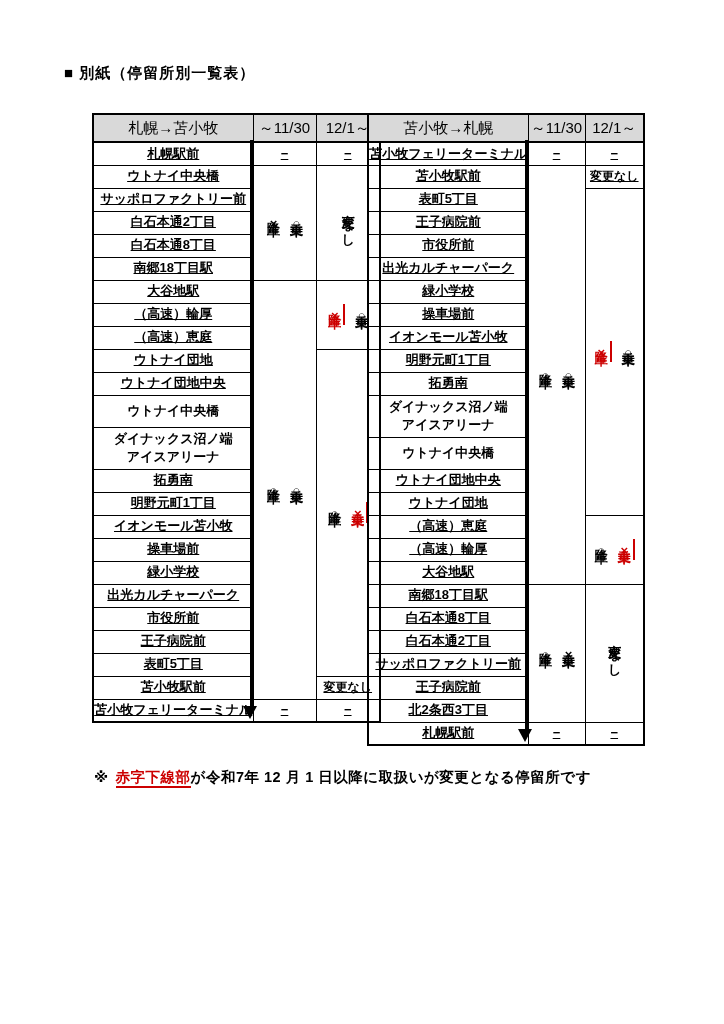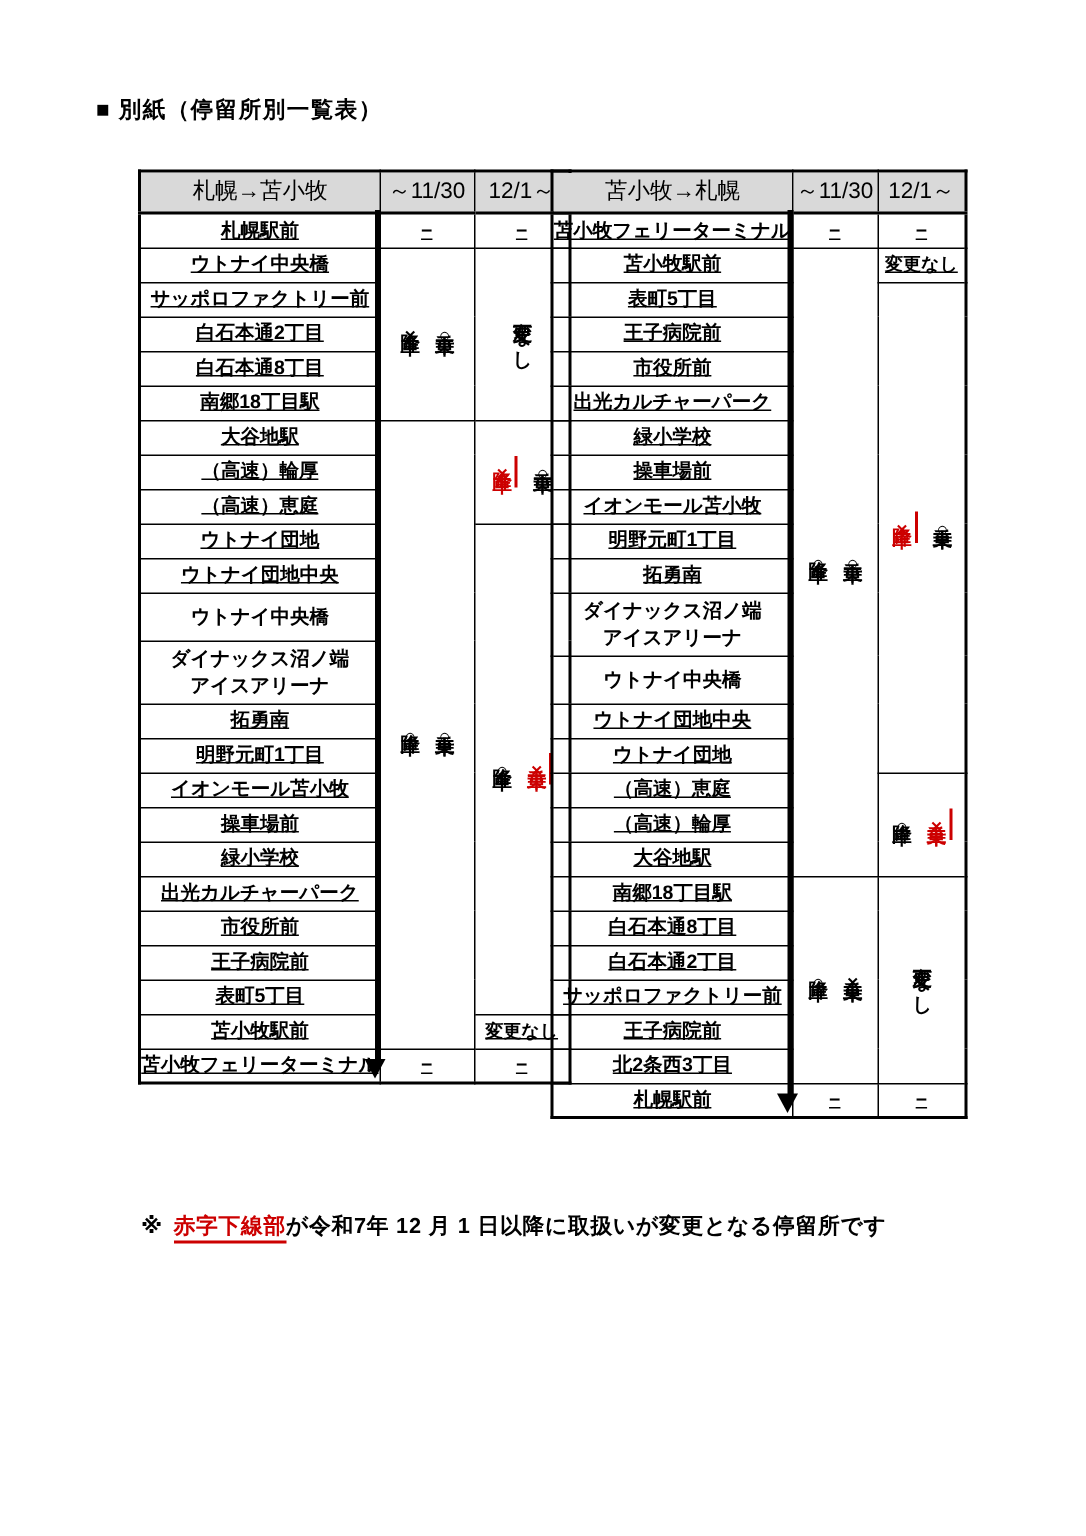--- a/index.html
+++ b/index.html
@@ -32,21 +32,21 @@
   .vtext{display:inline-block;writing-mode:vertical-rl;text-orientation:mixed;
          font-size:13px;line-height:14px;letter-spacing:2px;vertical-align:middle;}
   .pairwrap{display:inline-flex;flex-direction:row;align-items:center;gap:9px;vertical-align:middle;}
   .v-red{color:var(--red);border-right:2px solid var(--red);padding-right:2px;}
 
   .arrow-shaft{position:absolute;width:4px;background:var(--ink);}
   .arrow-head{position:absolute;width:0;height:0;
               border-left:7px solid transparent;border-right:7px solid transparent;
               border-top:13px solid var(--ink);}
 
-  .note{position:absolute;left:94px;top:808px;font-size:14.5px;font-weight:600;letter-spacing:0.5px;}
+  .note{position:absolute;left:94px;top:768px;font-size:14.5px;font-weight:600;letter-spacing:0.5px;}
   .note .red-part{color:var(--red);border-bottom:2px solid var(--red);padding-bottom:1px;margin-left:7px;}
 </style>
 </head>
 <body>
 
 <div class="page">
   <div class="title">■ 別紙（停留所別一覧表）</div>
 
   <div class="table-wrap" id="table-left">
       <table class="stop-table">

